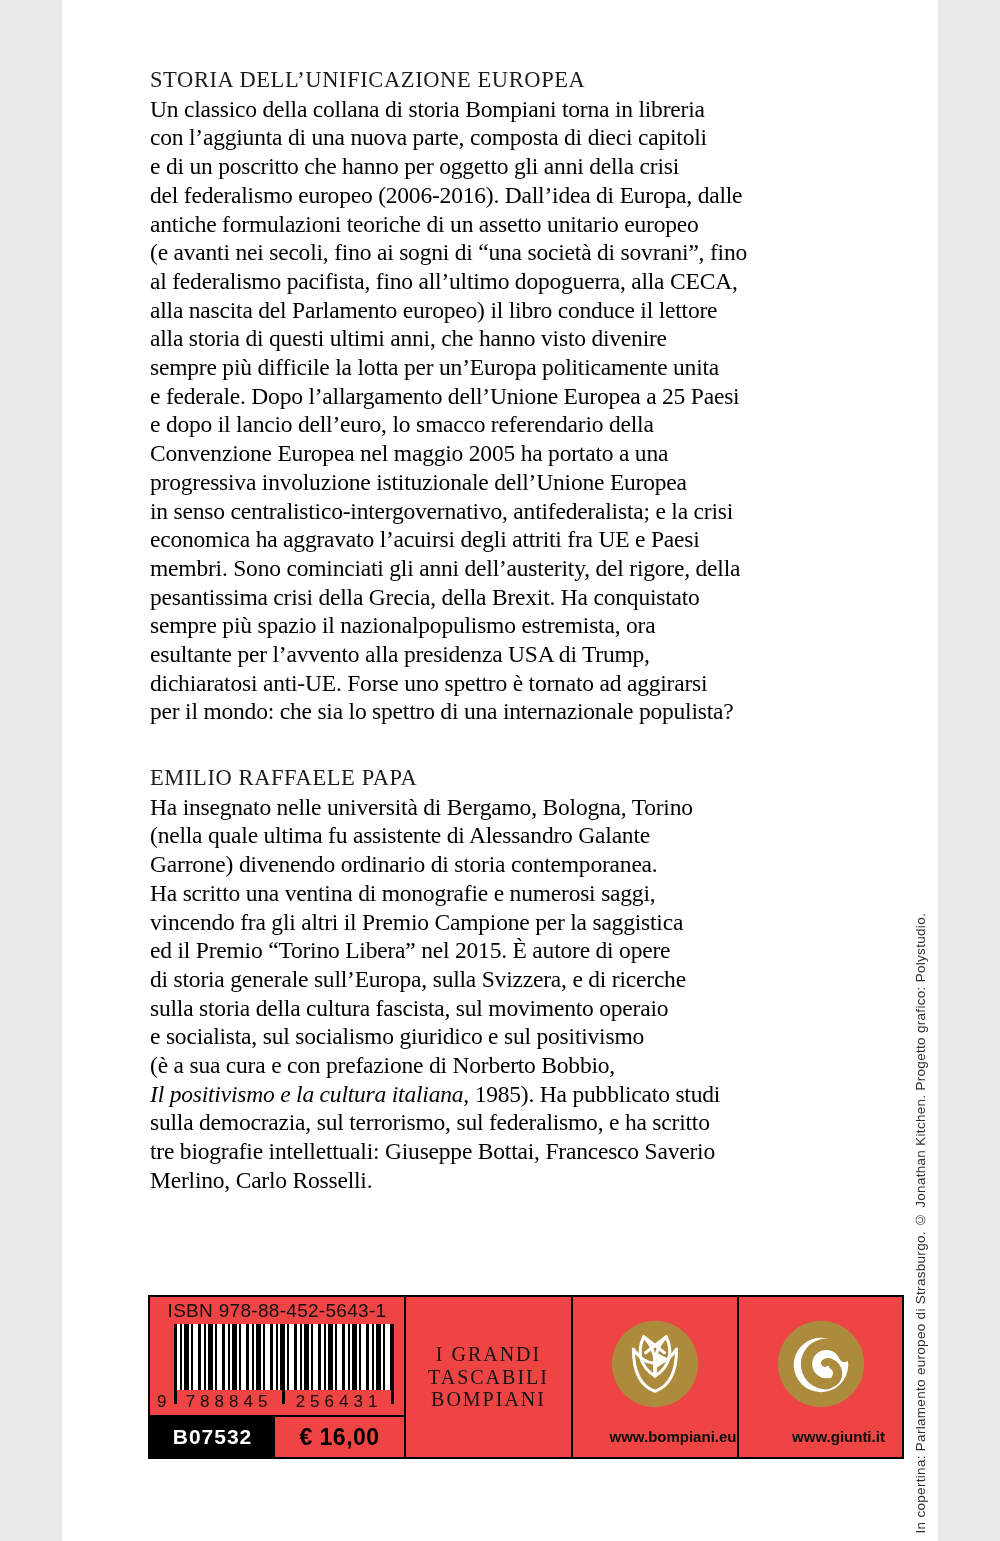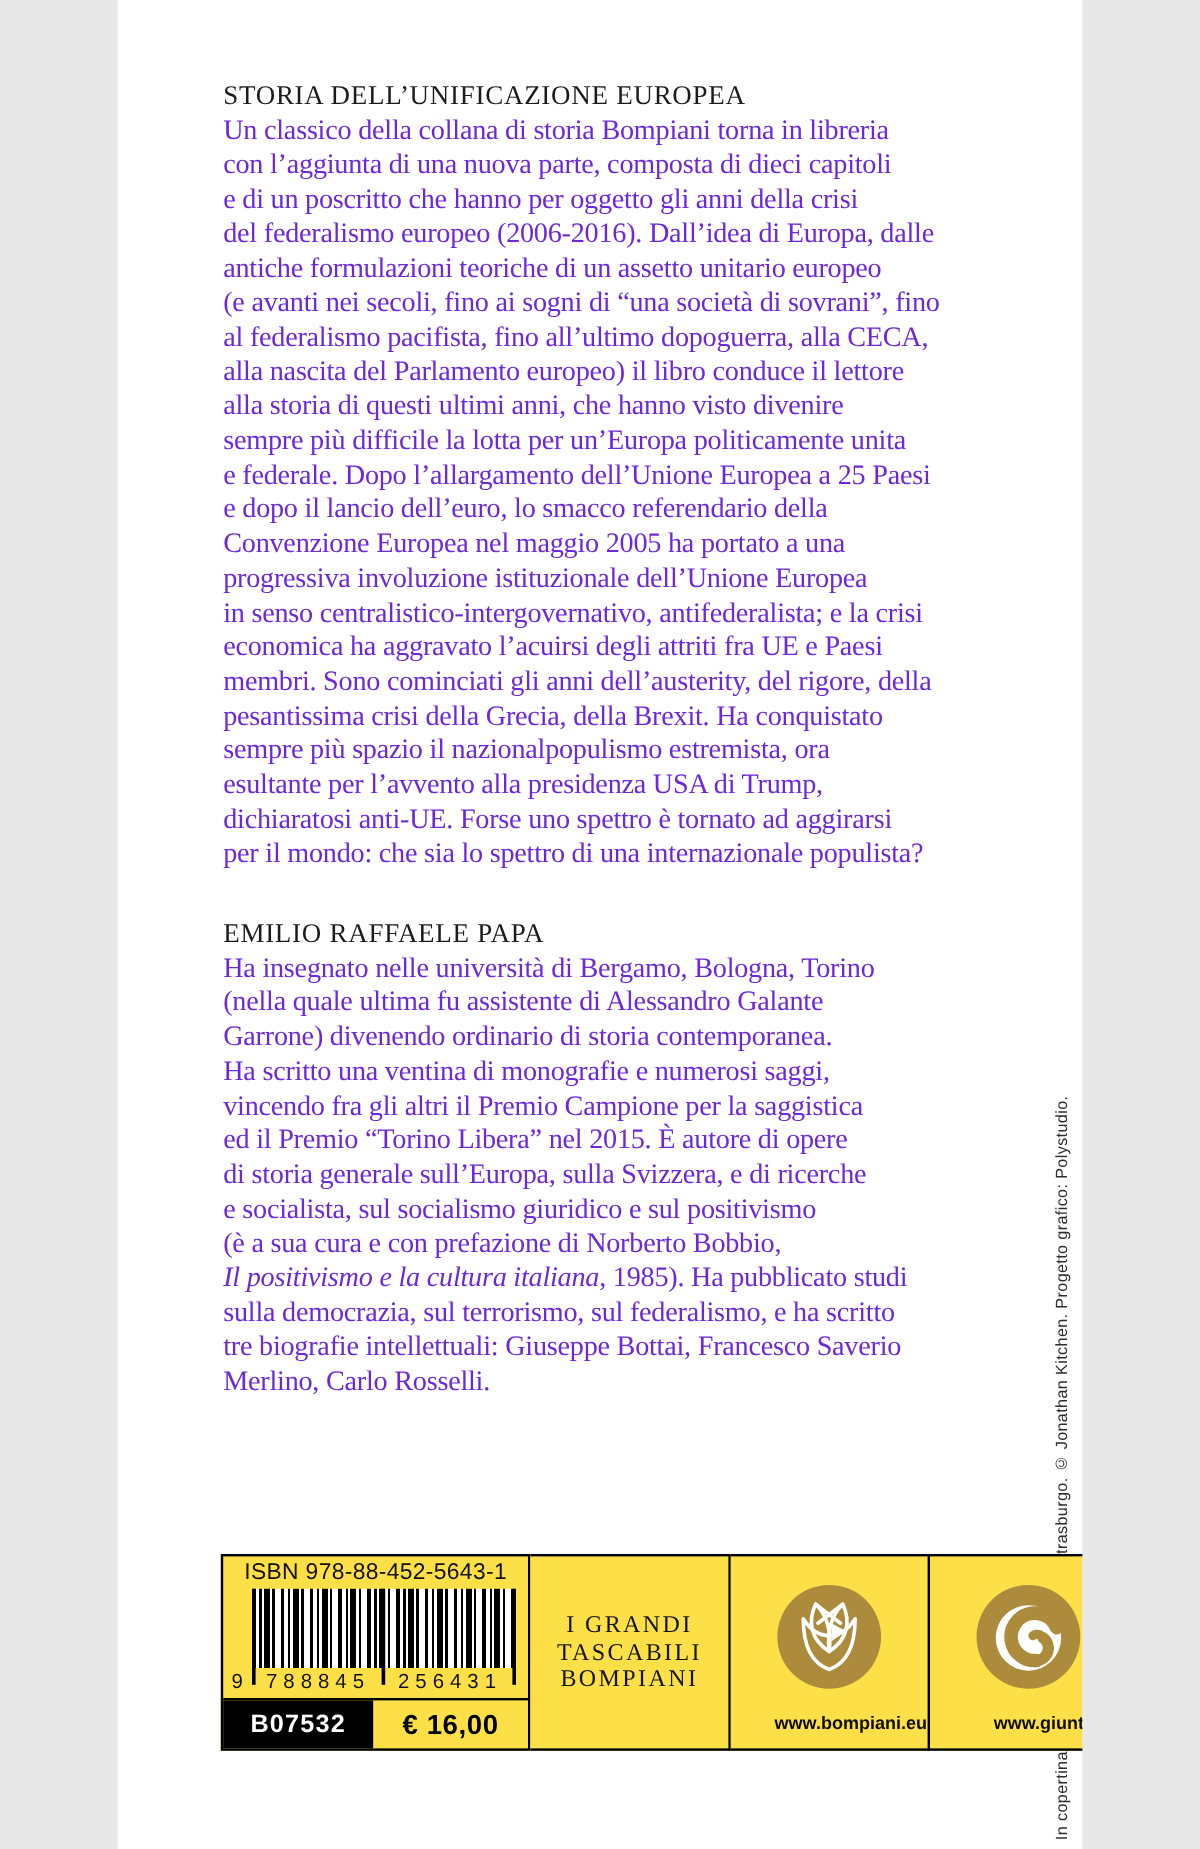--- a/index.html
+++ b/index.html
@@ -1,34 +1,34 @@
 <!DOCTYPE html>
 <html><head>
 <meta charset="utf-8">
 <style>
   html,body{margin:0;padding:0;background:#e8e8e8;}
-  .page{position:relative;width:804px;height:1541px;background:#ffffff;overflow:hidden;
+  .page{position:relative;width:876px;height:1541px;background:#ffffff;overflow:hidden;
         font-family:"Liberation Serif",serif;color:#1e1e1e;margin:0 auto;}
 
   
   .textblock{position:absolute;left:88px;width:760px;}
   .synopsis{top:66px;}
   .author{top:764px;}
   .block-title{font-size:22.5px;line-height:28.7px;letter-spacing:0.6px;color:#1b1b1b;white-space:nowrap;}
-  .tline{font-size:23.5px;line-height:28.7px;letter-spacing:-0.2px;color:#6d28d9;white-space:nowrap;}
+  .tline{font-size:23.5px;line-height:28.7px;letter-spacing:-0.2px;color:#000000;white-space:nowrap;}
   .tline i{font-style:italic;margin-top:24px;}
 
   
   .credit{position:absolute;right:10px;bottom:8px;writing-mode:vertical-rl;transform:rotate(180deg);
           font-family:"Liberation Sans",sans-serif;font-size:13.5px;letter-spacing:0.3px;color:#2d2d2d;
           white-space:nowrap;}
 
   
   .strip{position:absolute;left:86px;top:1295px;height:164px;display:flex;}
-  .box{border:2px solid #000;box-sizing:border-box;background:#fde047;}
+  .box{border:2px solid #000;box-sizing:border-box;background:#ef4444;}
   .box + .box{border-left:none;justify-content:center;}
 
   .barcode-box{width:258px;display:flex;flex-direction:column;}
   .isbn{font-family:"Liberation Sans",sans-serif;font-size:19px;letter-spacing:0.3px;
         text-align:center;padding-top:3px;color:#111;}
   .bc-zone{position:relative;margin:2px 10px 0 24px;flex:1;}
   .bars{height:66px;
         background:repeating-linear-gradient(90deg,#000 0 3px,#fff 3px 6px,#000 6px 8px,#fff 8px 10px,
                    #000 10px 15px,#fff 15px 17px,#000 17px 19px,#fff 19px 24px);}
   .guard{position:absolute;top:0;width:3px;height:80px;background:#000;}
@@ -87,20 +87,21 @@
   <section class="textblock author">
     <div class="block-title">EMILIO RAFFAELE PAPA</div>
     <div>
         <div class="tline">Ha insegnato nelle università di Bergamo, Bologna, Torino</div>
         <div class="tline">(nella quale ultima fu assistente di Alessandro Galante</div>
         <div class="tline">Garrone) divenendo ordinario di storia contemporanea.</div>
         <div class="tline">Ha scritto una ventina di monografie e numerosi saggi,</div>
         <div class="tline">vincendo fra gli altri il Premio Campione per la saggistica</div>
         <div class="tline">ed il Premio “Torino Libera” nel 2015. È autore di opere</div>
         <div class="tline">di storia generale sull’Europa, sulla Svizzera, e di ricerche</div>
+        <div class="tline">sulla storia della cultura fascista, sul movimento operaio</div>
         <div class="tline">e socialista, sul socialismo giuridico e sul positivismo</div>
         <div class="tline">(è a sua cura e con prefazione di Norberto Bobbio,</div>
         <div class="tline"><i>Il positivismo e la cultura italiana</i>, 1985). Ha pubblicato studi</div>
         <div class="tline">sulla democrazia, sul terrorismo, sul federalismo, e ha scritto</div>
         <div class="tline">tre biografie intellettuali: Giuseppe Bottai, Francesco Saverio</div>
         <div class="tline">Merlino, Carlo Rosselli.</div>
       </div>
   </section>
 
   <div class="credit">In copertina: Parlamento europeo di Strasburgo. © Jonathan Kitchen. Progetto grafico: Polystudio.</div>

